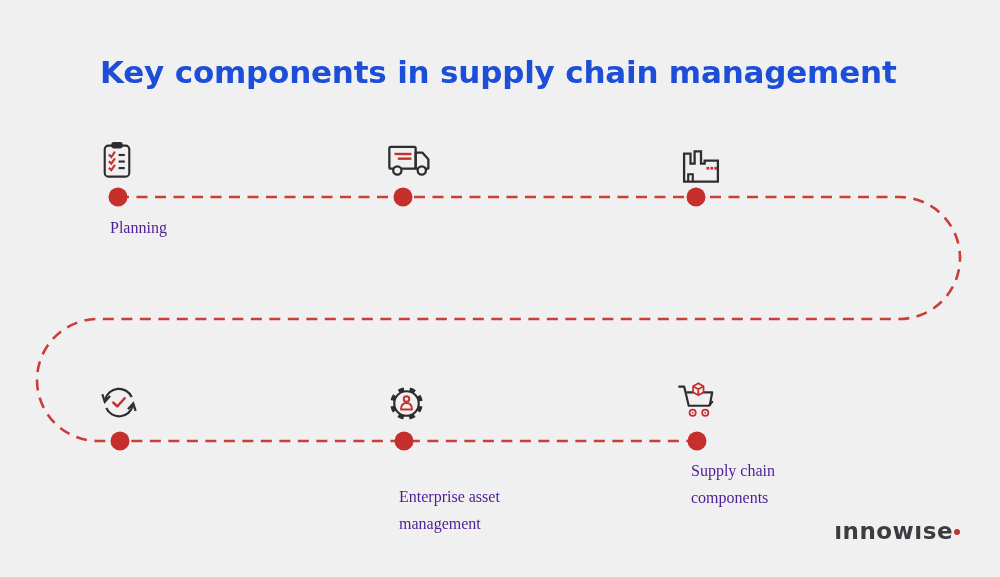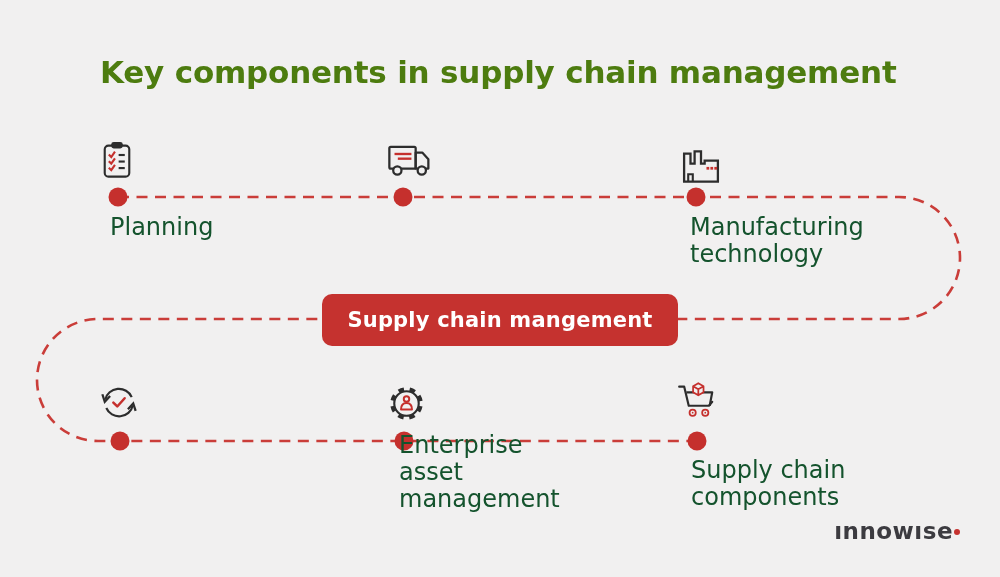--- a/index.html
+++ b/index.html
@@ -3,27 +3,27 @@
 <meta charset="utf-8">
 <style>
   html,body{margin:0;padding:0;background:#e6e5e5;}
   .canvas{
     position:relative;width:1000px;height:577px;overflow:hidden;
     background:#f1f0f0;
     font-family:"DejaVu Sans","Liberation Sans",sans-serif;
   }
   .title{
     position:absolute;left:100px;top:54px;z-index:2;
-    font-size:31px;font-weight:bold;color:#4d7c0f;letter-spacing:-0.2px;
+    font-size:31px;font-weight:bold;color:#1d4ed8;letter-spacing:-0.2px;
   }
   .flow{position:absolute;left:0;top:0;z-index:1;}
   .icon{position:absolute;z-index:2;}
   .label{
-    position:absolute;z-index:2;color:#14532d;
-    font-size:24px;line-height:27px;font-weight:500;
+    position:absolute;z-index:2;color:#4c1d95;
+    font-size:16px;line-height:27px;font-weight:500;font-family:Liberation Serif, serif;
   }
   .btn{
     position:absolute;left:322px;top:294px;width:356px;height:52px;z-index:3;
     background:#c5322f;border-radius:10px;display:flex;align-items:center;justify-content:center;
     color:#ffffff;font-size:21px;font-weight:bold;letter-spacing:0.2px;
   }
   .logo{
     position:absolute;right:40px;top:518px;z-index:2;
     font-size:23px;font-weight:bold;color:#3c3b40;letter-spacing:0.5px;
     display:flex;align-items:center;
@@ -112,27 +112,23 @@
       <path d="M11.8 13 H41.5 L38.6 28.5" fill="none" stroke="#2d2d2d" stroke-width="2.5" stroke-linejoin="round"></path>
       <path d="M25.5 2.5 L31.5 6 V13 L25.5 16.5 L19.5 13 V6 Z M19.5 6 L25.5 9.5 L31.5 6 M25.5 9.5 V16.5" fill="#f1f0f0" stroke="#c5302d" stroke-width="2" stroke-linejoin="round"></path>
       <circle cx="19" cy="36.5" r="3.6" fill="none" stroke="#c5302d" stroke-width="2"></circle>
       <circle cx="19" cy="36.5" r="1" fill="#c5302d"></circle>
       <circle cx="33.5" cy="36.5" r="3.6" fill="none" stroke="#c5302d" stroke-width="2"></circle>
       <circle cx="33.5" cy="36.5" r="1" fill="#c5302d"></circle>
     </svg>
   </div>
 
   <div class="label" style="left:110px;top:214px;width:200px">Planning</div>
-  <div class="label" style="left:690px;top:214px;width:175px">Manufacturing technology</div>
 
-  <div class="label" style="left:399px;top:432px;width:185px">Enterprise asset management</div>
+  <div class="label" style="left:399px;top:483px;width:185px">Enterprise asset management</div>
   <div class="label" style="left:691px;top:457px;width:160px">Supply chain components</div>
 
-  <div class="btn">
-    <span>Supply chain mangement</span>
-  </div>
 
   <div class="logo">
     <span>ınnowıse</span>
     <span class="logo-dot"></span>
   </div>
 
 </div>
 
 </body></html>

